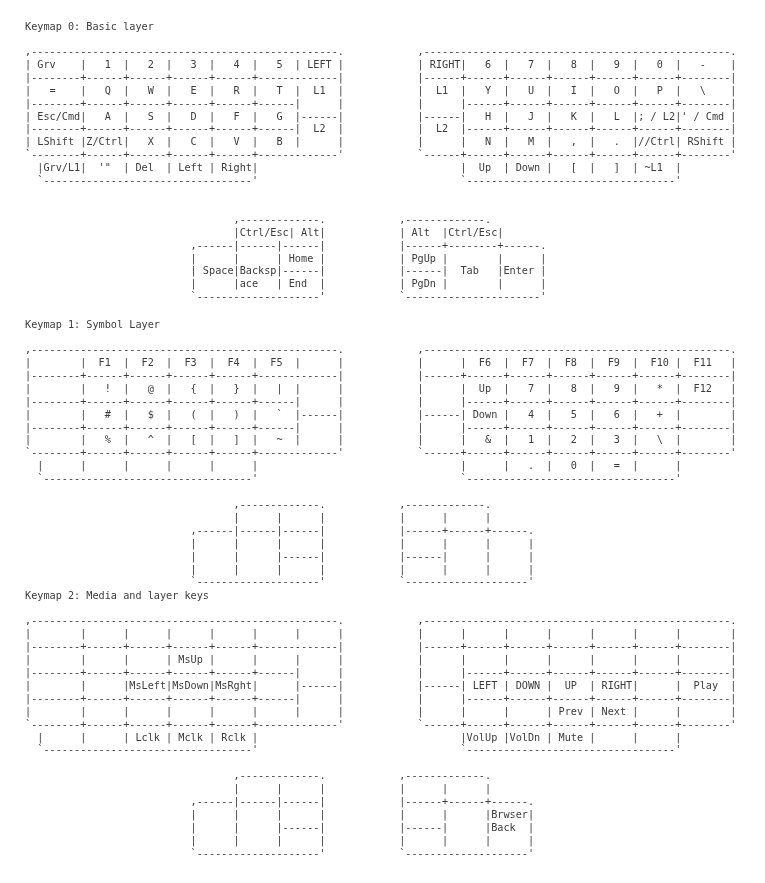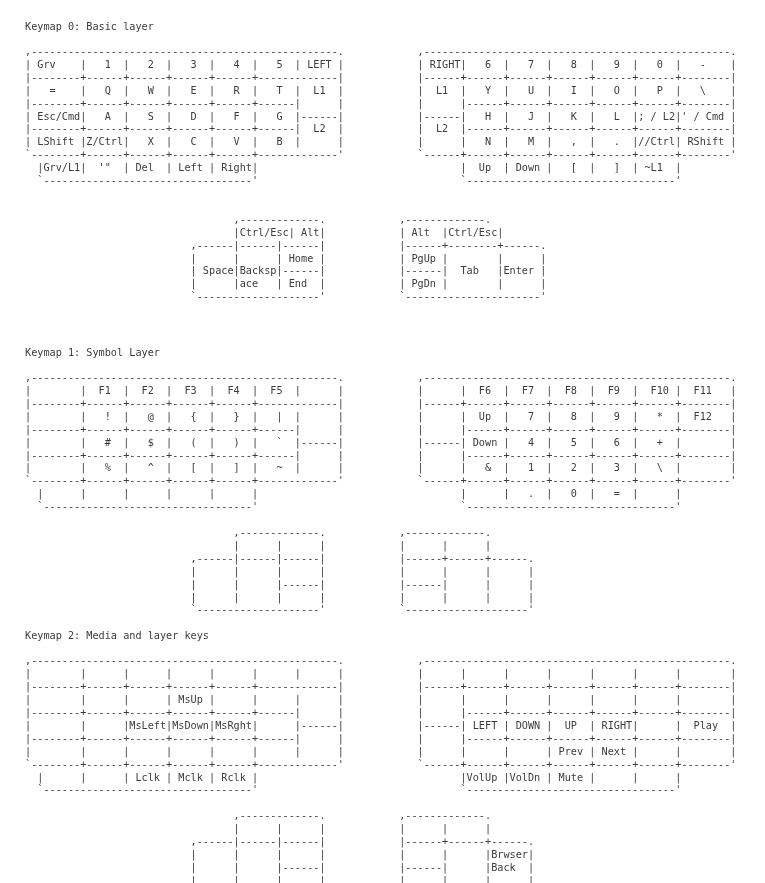--- a/index.html
+++ b/index.html
@@ -11,22 +11,22 @@
     overflow: hidden;
   }
   #page {
     box-sizing: border-box;
     width: 765px;
     height: 883px;
     padding: 20px 0 0 25px;
     background: #ffffff;
   }
   .keymap-section { display: block; }
-  .keymap-section.s0 { margin-bottom: 42px; }
-  .keymap-section.s1 { margin-bottom: 12px; }
+  .keymap-section.s0 { margin-bottom: 14px; }
+  .keymap-section.s1 { }
   .keymap-section.s2 { margin-bottom: 0; }
   .keymap-title {
     font-family: "DejaVu Sans Mono", "Liberation Mono", monospace;
     font-size: 10.2px;
     line-height: 13px;
     color: #3c3c3c;
     margin: 0 0 13px 0;
     white-space: pre;
   }
   pre.keymap-art {

